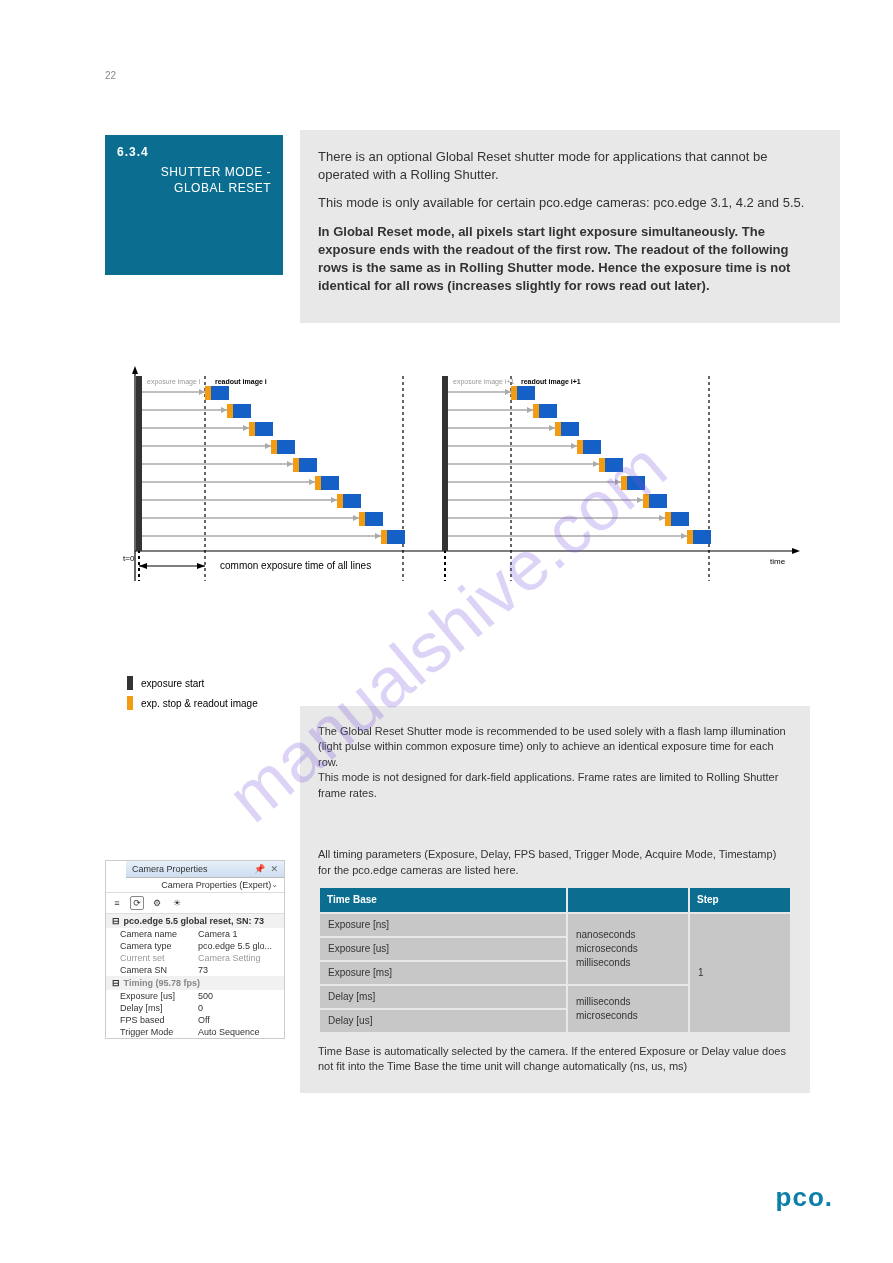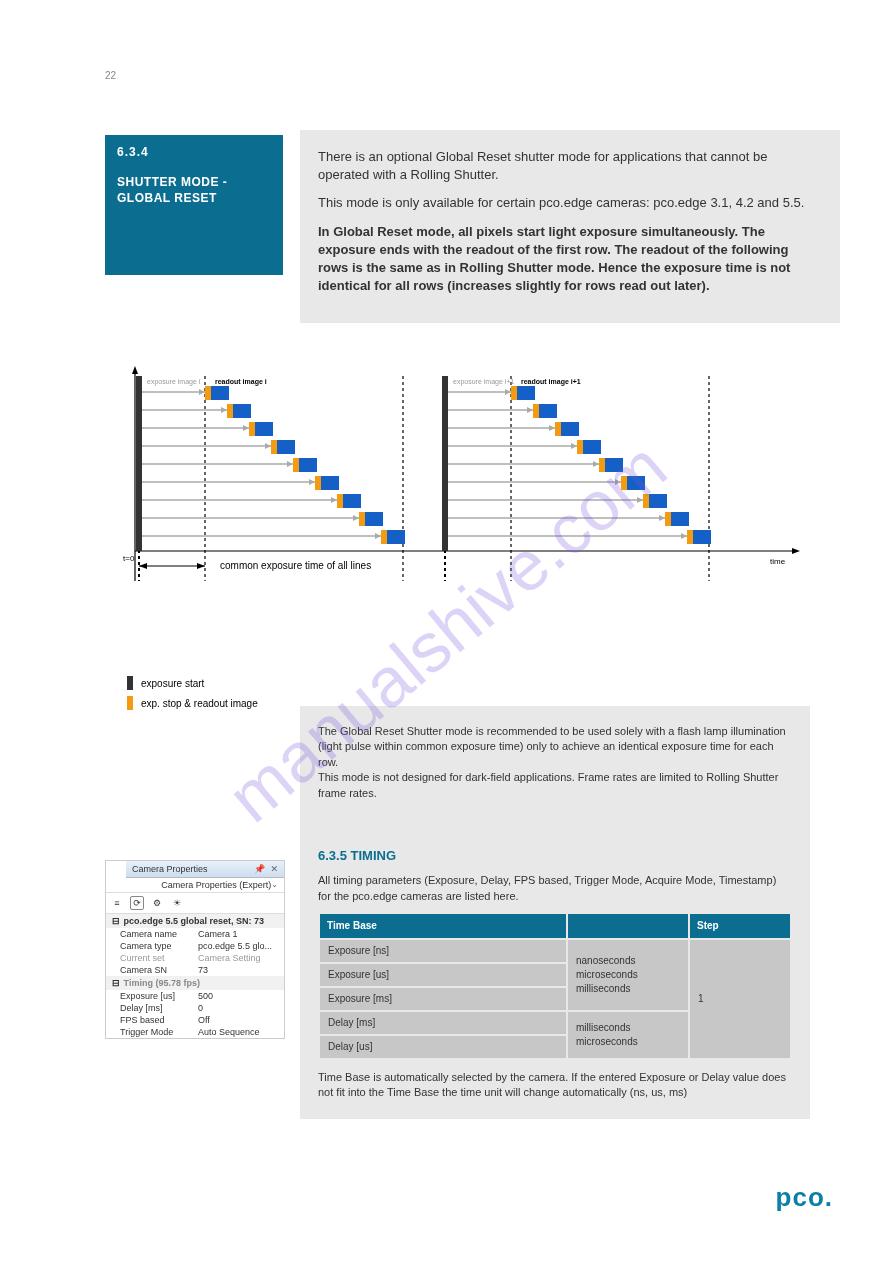--- a/index.html
+++ b/index.html
@@ -27,21 +27,21 @@
       position: absolute;
       top: 135px;
       left: 105px;
       width: 178px;
       height: 140px;
       background: #0b6e91;
       color: #fff;
       padding: 10px 12px;
     }
     .section-box .sec-num { font-size: 12px; font-weight: bold; letter-spacing: 1px;}
-    .section-box .sec-title { font-size: 12px; font-weight: bold; margin-top: 16px; line-height: 1.3; letter-spacing: 0.5px;}
+    .section-box .sec-title { font-size: 12px; font-weight: normal; margin-top: 6px; line-height: 1.3; letter-spacing: 0.5px; text-align: right;}
     .main-content p { margin-bottom: 10px; }
     .main-content p.bold { font-weight: bold; }
     .diagram {
       position: absolute;
       top: 356px;
       left: 105px;
       width: 705px;
       height: 366px;
       background: #fff;
       border: none;
@@ -275,21 +275,20 @@
     <text x="36" y="331" font-size="10">exposure start</text>
     <rect x="22" y="340" width="6" height="14" fill="#f39c12"></rect>
     <text x="36" y="351" font-size="10">exp. stop &amp; readout image</text>
   </svg>
 </div>
 
 <div class="main-content2">
   <p>The Global Reset Shutter mode is recommended to be used solely with a flash lamp illumination (light pulse within common exposure time) only to achieve an identical exposure time for each row.</p>
   <p>This mode is not designed for dark-field applications. Frame rates are limited to Rolling Shutter frame rates.</p>
   <br><br><br>
-  <div class="subsection">6.3.5 TIMING</div>
   <p>All timing parameters (Exposure, Delay, FPS based, Trigger Mode, Acquire Mode, Timestamp) for the pco.edge cameras are listed here.</p>
 
   <div class="table-wrap">
     <table class="t">
       <tbody>
           <tr>
         <th>Time Base</th>
         <th style="width:120px"></th>
         <th style="width:100px">Step</th>
       </tr>

